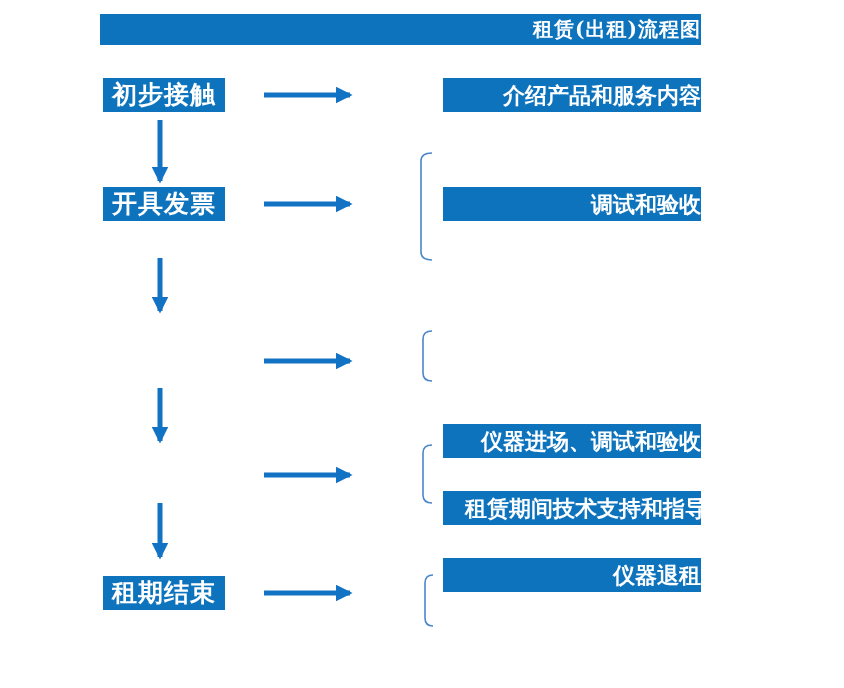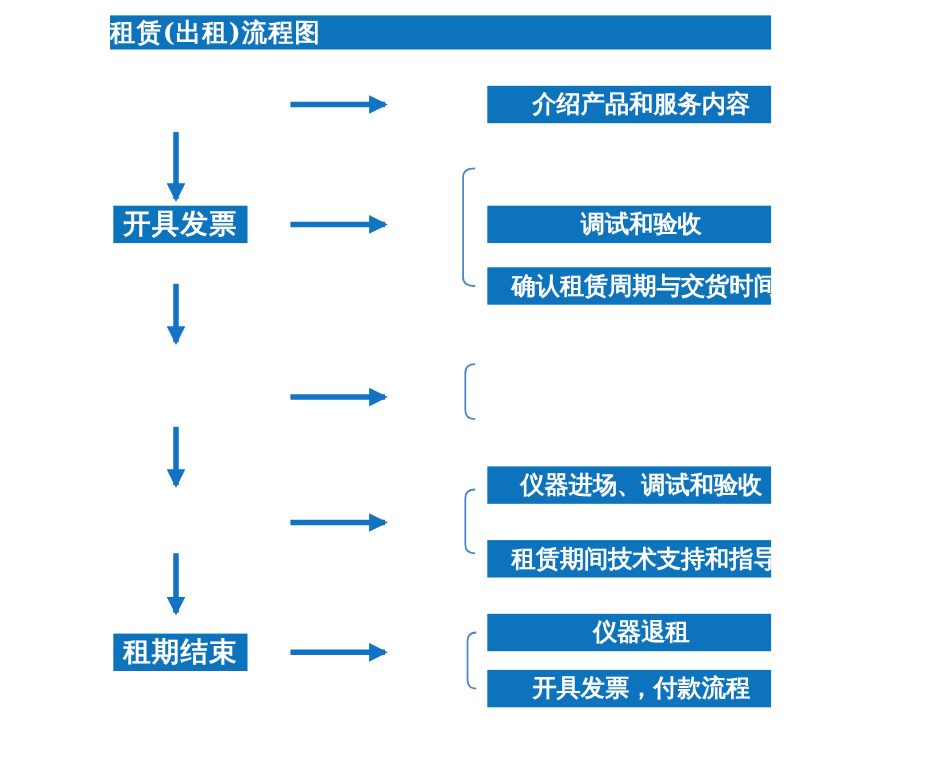--- a/index.html
+++ b/index.html
@@ -13,60 +13,59 @@
   }
   .bluebox {
     position: absolute;
     background: var(--box-blue, #0d73bc);
     color: #ffffff;
     font-weight: bold;
     box-sizing: border-box;
   }
   .title-bar {
     left: 100px; top: 14px; width: 601px; height: 31px;
-    line-height: 31px; text-align: left; font-size: 23px;
+    line-height: 31px; text-align: right; font-size: 20px;
     letter-spacing: 1px;
   }
   .step-box {
     left: 103px; width: 122px; height: 34px;
     line-height: 34px; text-align: center; font-size: 25px;
     letter-spacing: 1px;
   }
   .detail-box {
     left: 443px; width: 258px; height: 34px;
-    line-height: 34px; text-align: center; font-size: 22px;
+    line-height: 34px; text-align: right; font-size: 22px;
     padding-left: 22px;
     white-space: nowrap;
   }
   .overlay {
     position: absolute; left: 0; top: 0;
     width: 844px; height: 688px;
     pointer-events: none;
   }
   .arrow-line { stroke: var(--arrow-blue, #1272c4); stroke-width: 5; }
   .arrow-head { fill: var(--arrow-blue, #1272c4); }
   .bracket { stroke: var(--bracket-blue, #4a86c8); stroke-width: 1.6; fill: none; }
 </style>
 </head>
 <body>
 
 <div class="canvas">
 
   <div class="bluebox title-bar">租赁(出租)流程图</div>
 
+  <div class="bluebox step-box" style="top:78px">初步接触</div>
   <div class="bluebox step-box" style="top:187px">开具发票</div>
   <div class="bluebox step-box" style="top:576px">租期结束</div>
 
   <div class="bluebox detail-box" style="top:78px">介绍产品和服务内容</div>
   <div class="bluebox detail-box" style="top:187px">调试和验收</div>
-  <div class="bluebox detail-box" style="top:243px">确认租赁周期与交货时间</div>
   <div class="bluebox detail-box" style="top:424px">仪器进场、调试和验收</div>
   <div class="bluebox detail-box" style="top:558px">仪器退租</div>
   <div class="bluebox detail-box" style="top:491px">租赁期间技术支持和指导</div>
-  <div class="bluebox detail-box" style="top:609px">开具发票，付款流程</div>
 
   <svg class="overlay" viewBox="0 0 844 688" xmlns="http://www.w3.org/2000/svg">
     <defs>
       <marker id="ah" viewBox="0 0 10 10" refX="8.5" refY="5" markerWidth="3.4" markerHeight="3.4" orient="auto-start-reverse">
         <path class="arrow-head" d="M0,0 L10,5 L0,10 Z"></path>
       </marker>
     </defs>
 
     <line class="arrow-line" x1="264" y1="95" x2="350" y2="95" marker-end="url(#ah)"></line>
     <line class="arrow-line" x1="264" y1="204" x2="350" y2="204" marker-end="url(#ah)"></line>

